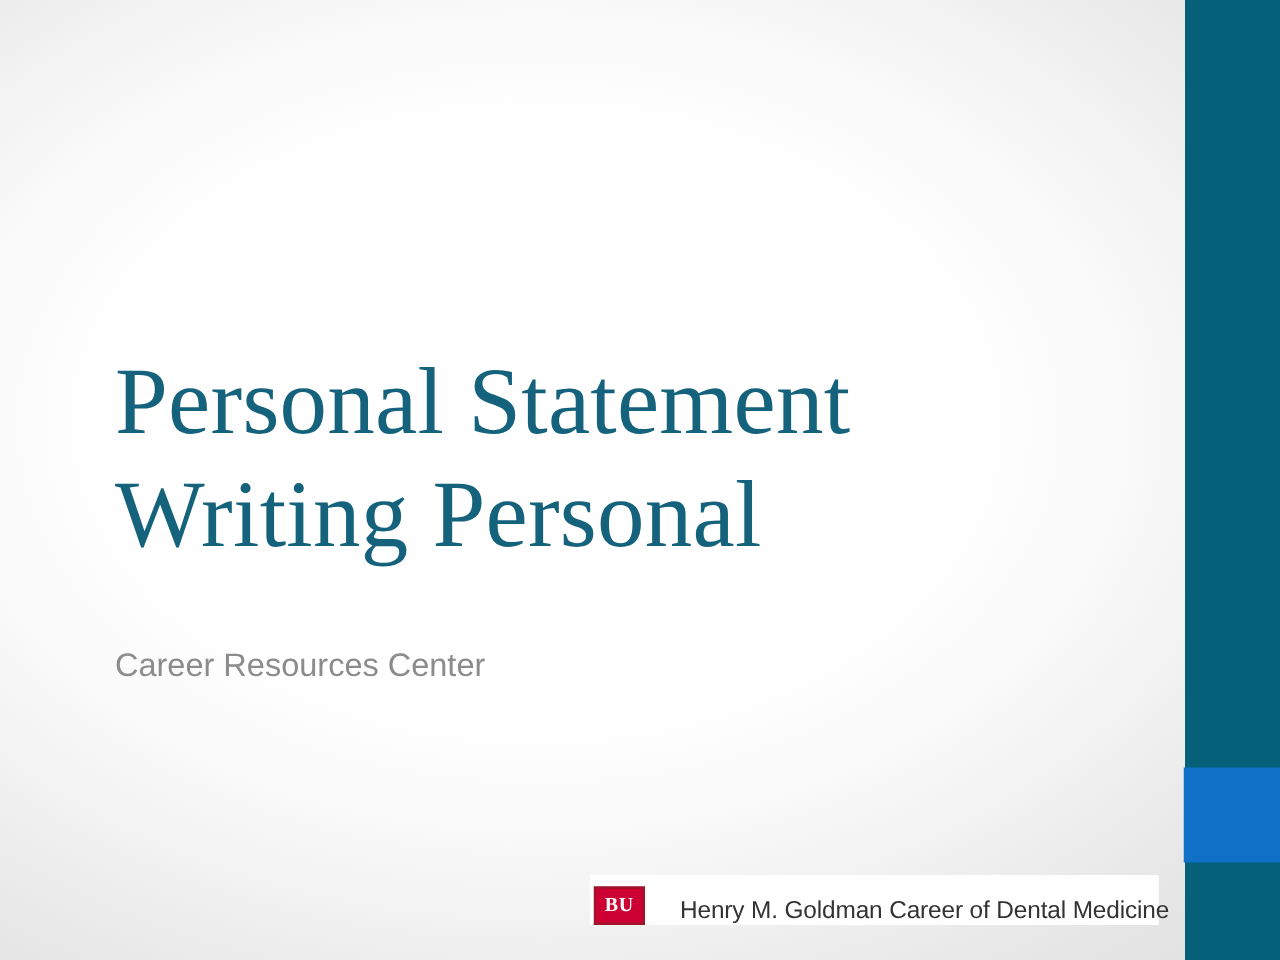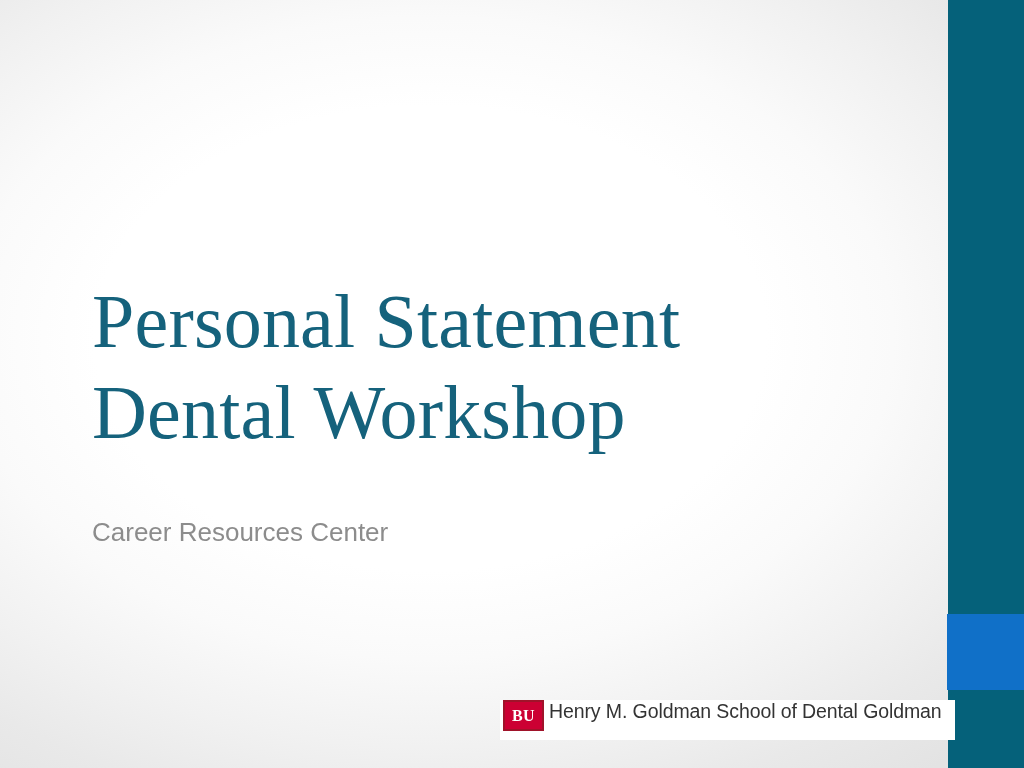--- a/index.html
+++ b/index.html
@@ -78,28 +78,28 @@
     font-family: "Liberation Sans", sans-serif;
     font-weight: 400;
     font-size: 26px;
     line-height: 1.25;
     color: #8c8c8c;
   }
 
   
   .logo-lockup {
     position: absolute;
-    left: 500px;
+    left: 472px;
     top: 700px;
     height: 40px;
     width: 455px;
     background: #ffffff;
     display: flex;
-    align-items: flex-start;
-    gap: 5px;
+    align-items: flex-end;
+    gap: 28px;
     padding-left: 3px;
     box-sizing: border-box;
   }
   .bu-mark {
     flex: 0 0 auto;
     width: 41px;
     height: 31px;
     background: #a0132a;
     padding: 2px;
     box-sizing: border-box;
@@ -132,27 +132,27 @@
 </style>
 </head>
 <body>
 
 <div class="slide">
 
   <div class="sidebar-teal"></div>
   <div class="sidebar-blue"></div>
 
   <div class="title-block">
-    <h1 class="slide-title">Personal Statement Dental Workshop</h1>
+    <h1 class="slide-title">Personal Statement Writing Personal</h1>
   </div>
 
   <div class="subtitle-block">
     <p class="slide-subtitle">Career Resources Center</p>
   </div>
 
   <div class="logo-lockup">
     <div class="bu-mark">
       <div class="bu-mark-inner">BU</div>
     </div>
-    <div class="logo-wordmark">Henry M. Goldman School of Dental Goldman</div>
+    <div class="logo-wordmark">Henry M. Goldman Career of Dental Medicine</div>
   </div>
 
 </div>
 
 </body></html>

